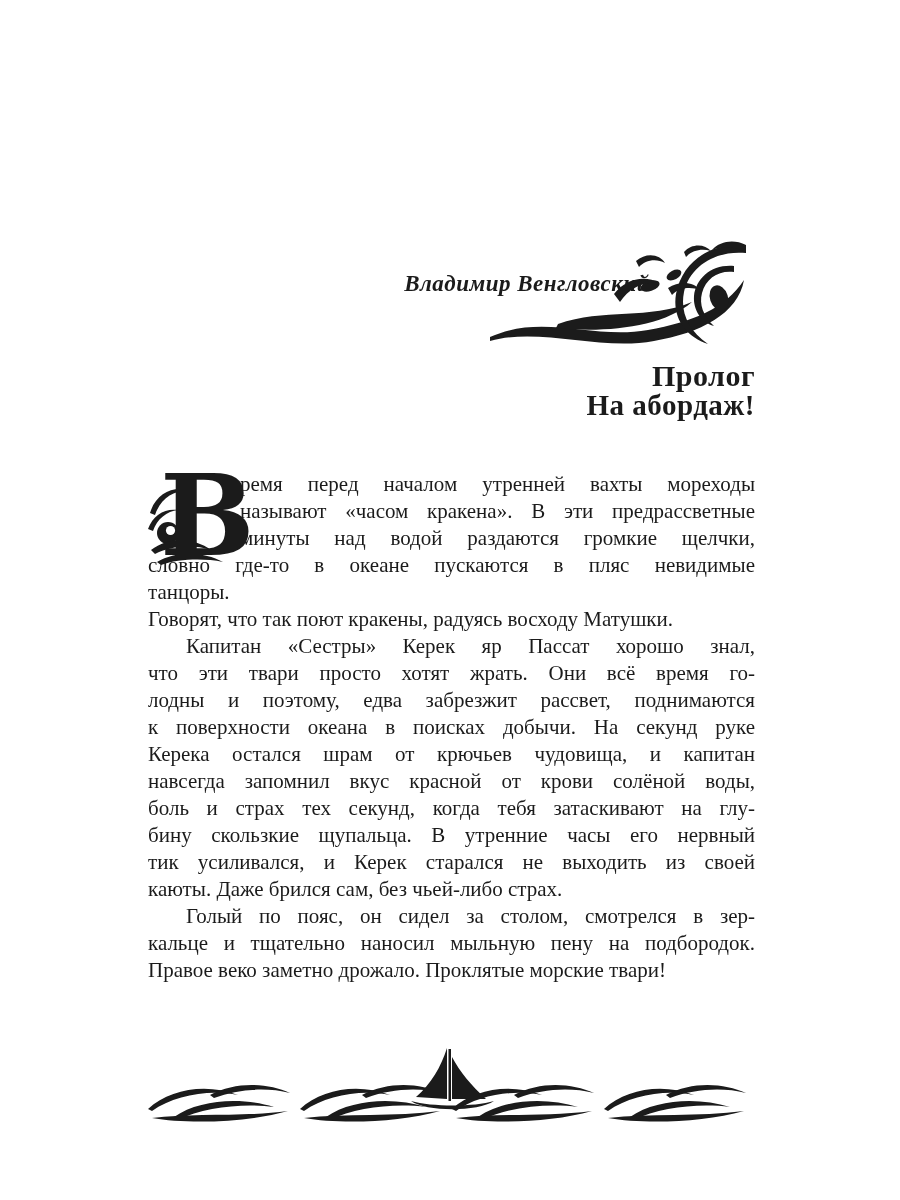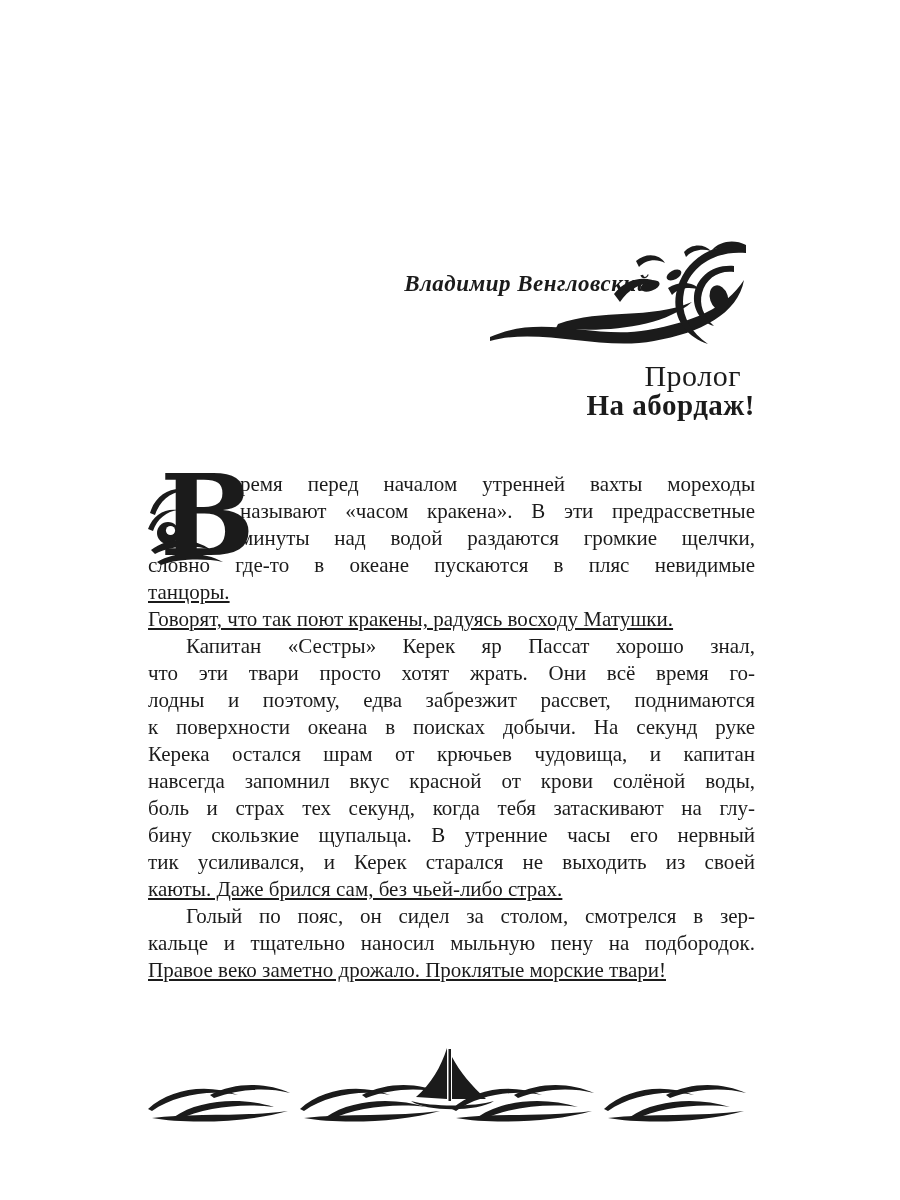--- a/index.html
+++ b/index.html
@@ -22,22 +22,22 @@
     letter-spacing:.5px;
     white-space:nowrap;
   }
   .splash{
     position:absolute;
     top:240px;left:488px;
     width:270px;height:110px;
   }
   .chapter-label{
     position:absolute;
-    top:359px;right:159px;
-    font-weight:normal;
+    top:359px;right:145px;
+    font-weight:bold;
     font-size:30px;
     letter-spacing:.5px;
     white-space:nowrap;
   }
   .chapter-title{
     position:absolute;
     top:389px;right:145px;
     font-weight:bold;
     font-size:29px;
     letter-spacing:.5px;
@@ -63,21 +63,20 @@
   }
   .line{
     line-height:27px;
     text-align:justify;
     text-align-last:justify;
     text-justify:inter-word;
     white-space:normal;
   }
   .line-last{
     text-align-last:left;
-    text-decoration:underline;
   }
   .line-indent{
     text-indent:38px;
   }
   
   .footer-ornament{
     position:absolute;
     left:148px;top:1045px;
     width:607px;height:88px;
   }

